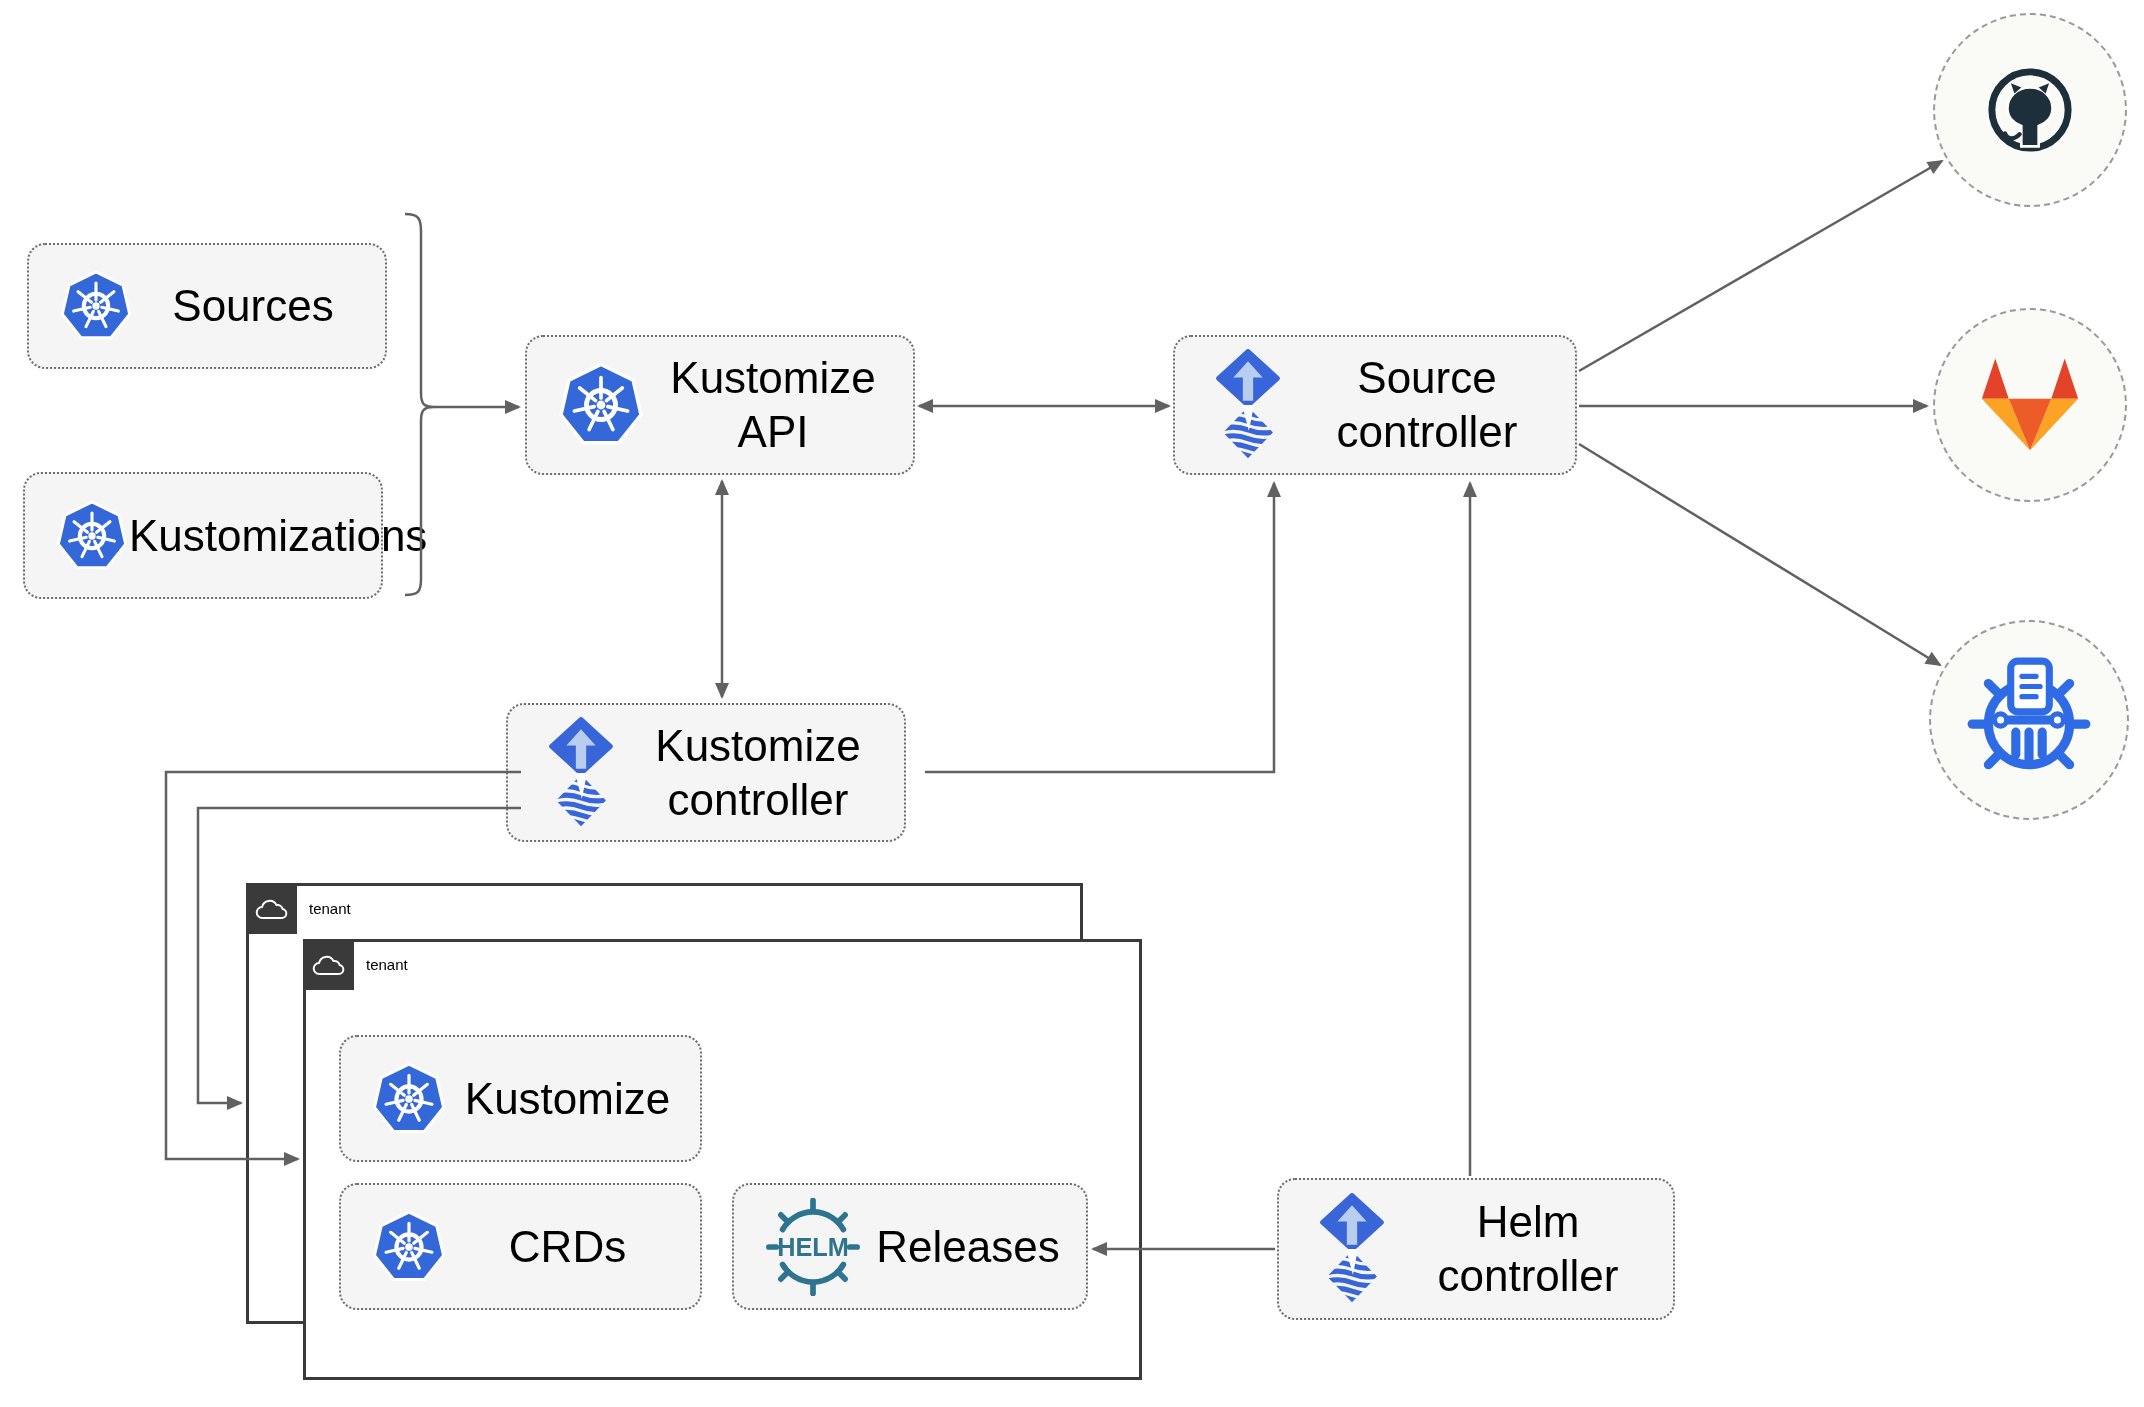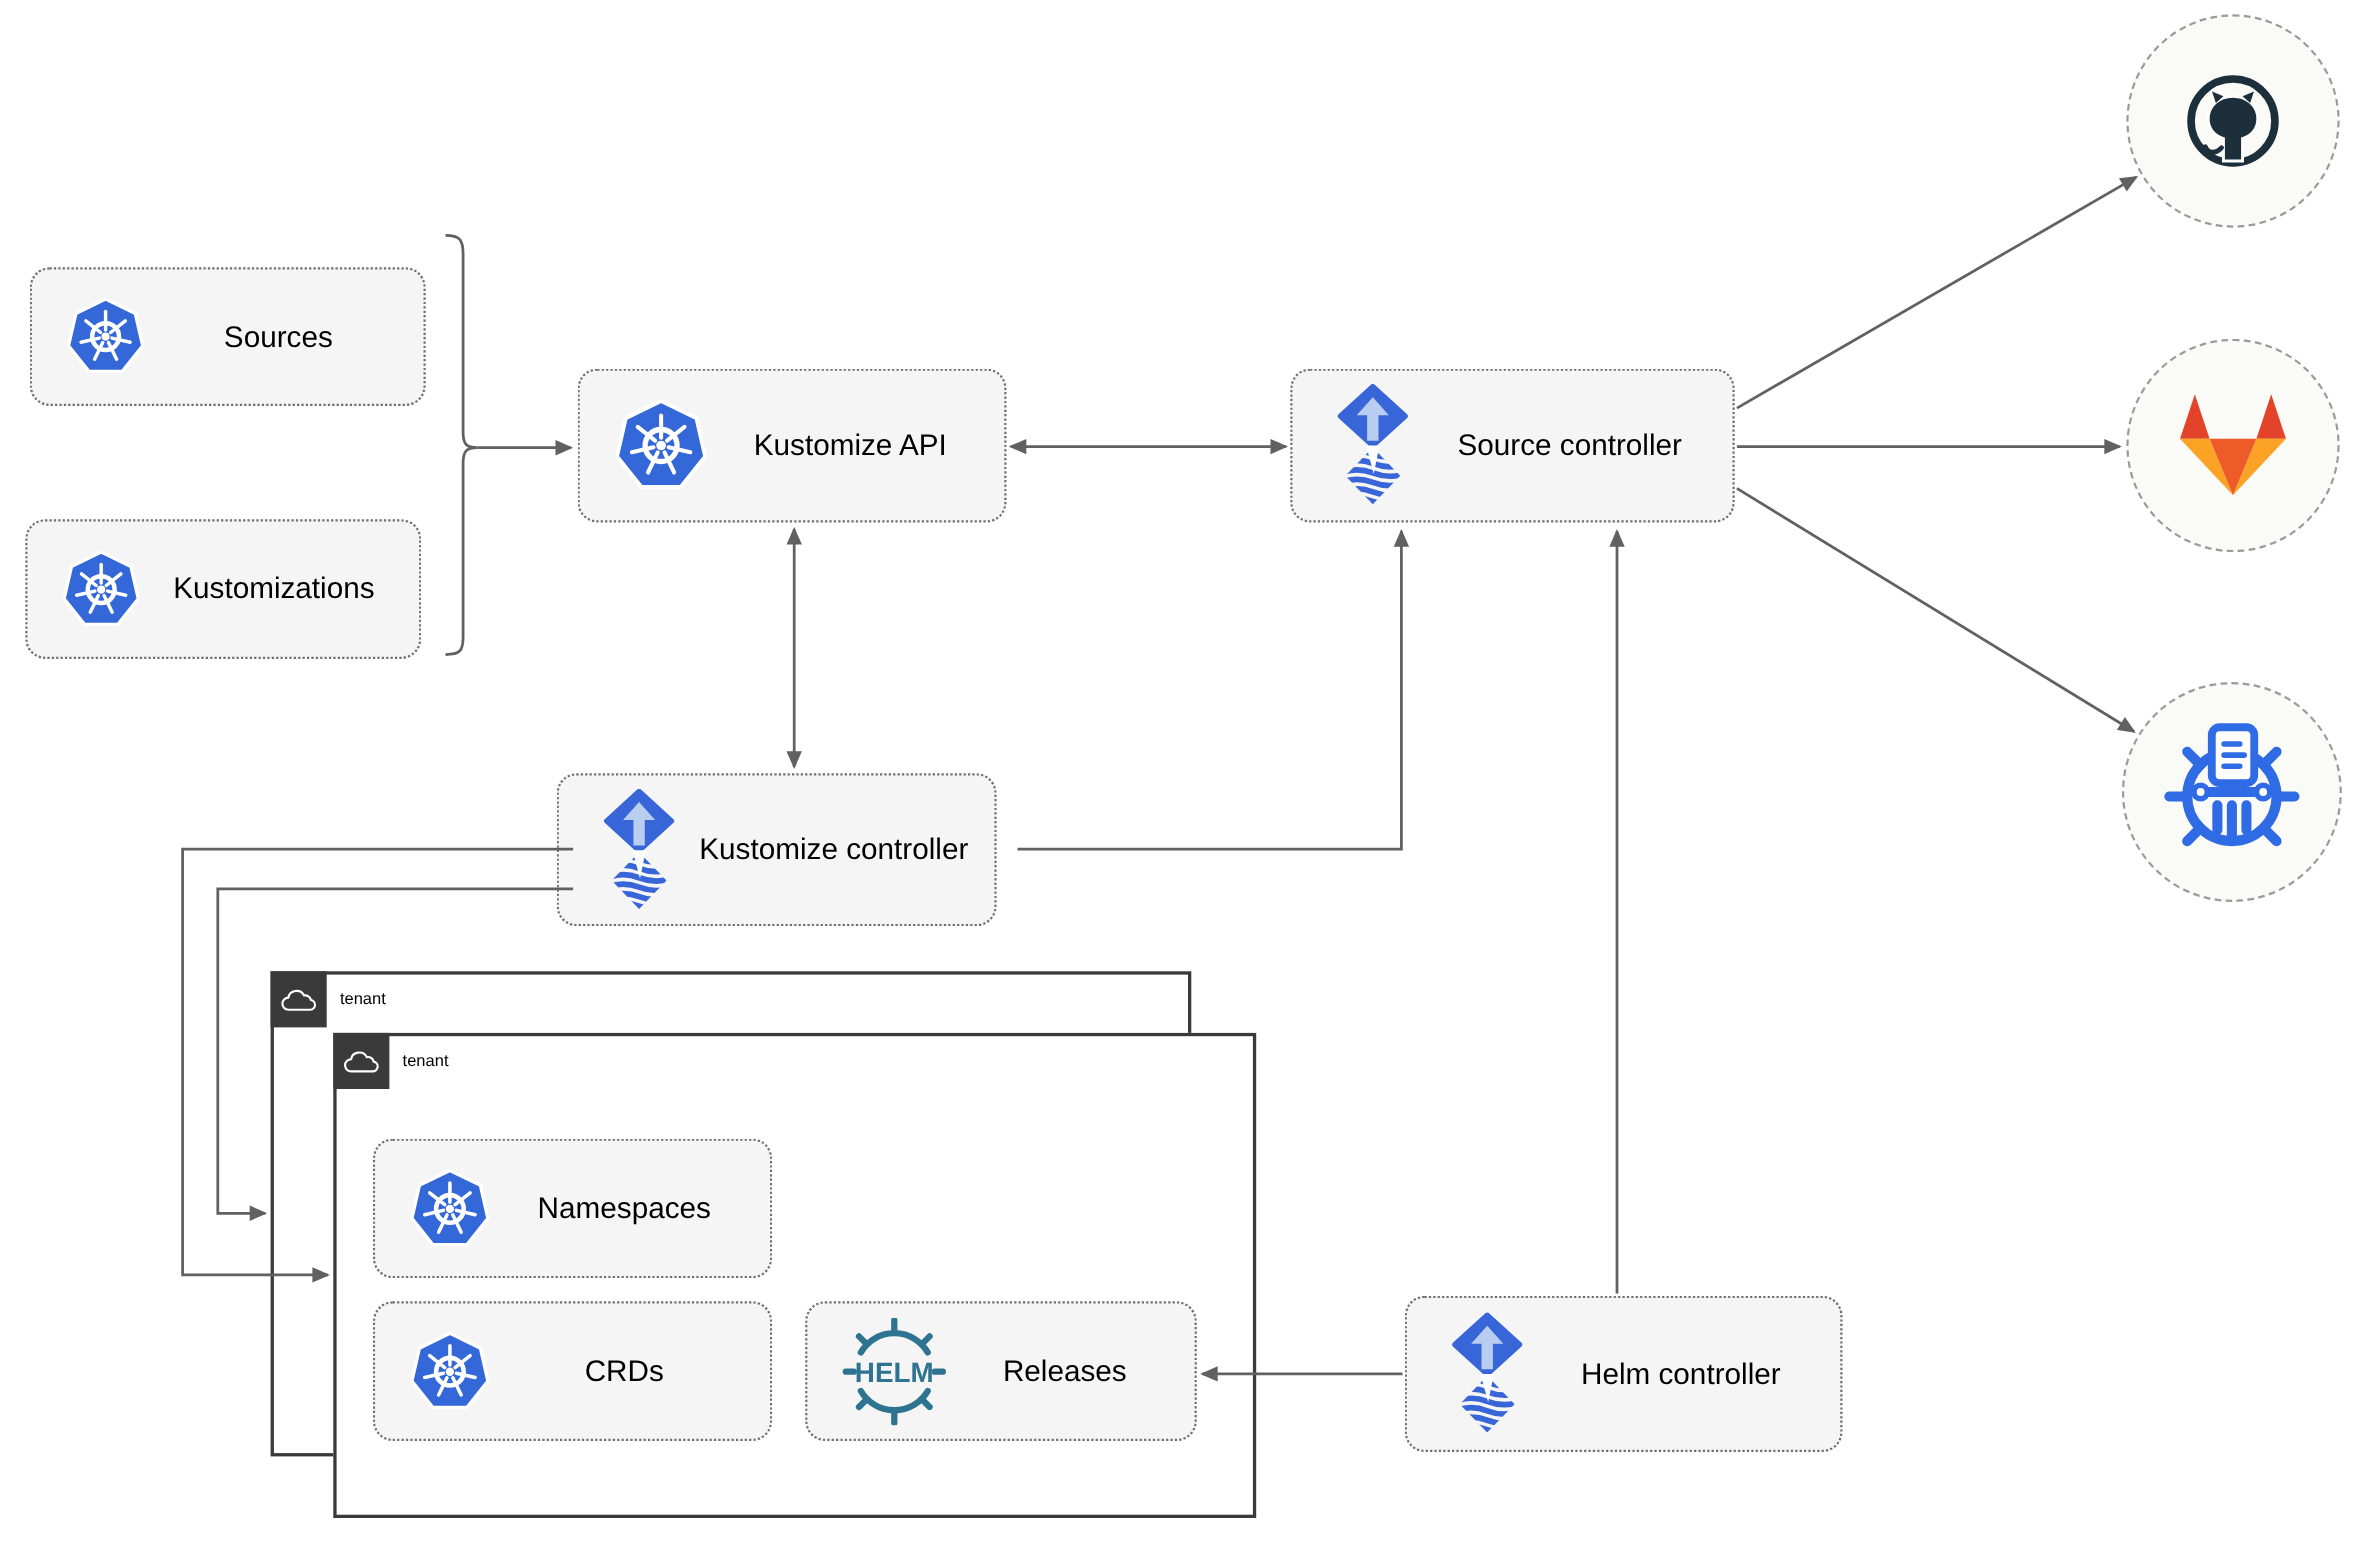--- a/index.html
+++ b/index.html
@@ -2,21 +2,21 @@
 <html><head>
 <meta charset="utf-8">
 <style>
   html,body{margin:0;padding:0;background:#ffffff;}
   #canvas{position:relative;width:2144px;height:1407px;background:#ffffff;overflow:hidden;
           font-family:"Liberation Sans", sans-serif;}
 
   
   .node{position:absolute;display:flex;align-items:center;box-sizing:border-box;
         background:#f5f5f5;border:2px dotted #6e6e6e;border-radius:18px;padding:0 12px 0 30px;}
-  .node .lbl{flex:1;text-align:center;font-size:27px;color:#000;line-height:1.22;}
+  .node .lbl{flex:1;text-align:center;font-size:44px;color:#000;line-height:1.22;}
   .ic{flex:0 0 auto;display:block;}
 
   
   .tenant{position:absolute;box-sizing:border-box;background:#ffffff;border:3px solid #3a3a3a;}
   .thdr{position:absolute;top:-3px;left:-3px;width:51px;height:51px;background:#3a3a3a;
         display:flex;align-items:center;justify-content:center;}
   .tlbl{position:absolute;top:-3px;left:60px;height:51px;display:flex;align-items:center;
         font-size:15px;color:#000;}
 
   
@@ -190,21 +190,21 @@
     <svg class="ic" style="width:86px;height:112px">
         <use href="#ic-flux"></use>
       </svg>
     <div class="lbl">Helm controller</div>
   </div>
 
   <div class="node" style="left:339px;top:1035px;width:363px;height:127px">
     <svg class="ic" style="width:76px;height:76px">
         <use href="#ic-k8s"></use>
       </svg>
-    <div class="lbl">Namespaces</div>
+    <div class="lbl">Kustomize</div>
   </div>
 
 
   <div class="node" style="left:339px;top:1183px;width:363px;height:127px">
     <svg class="ic" style="width:76px;height:76px">
         <use href="#ic-k8s"></use>
       </svg>
     <div class="lbl">CRDs</div>
   </div>
 

